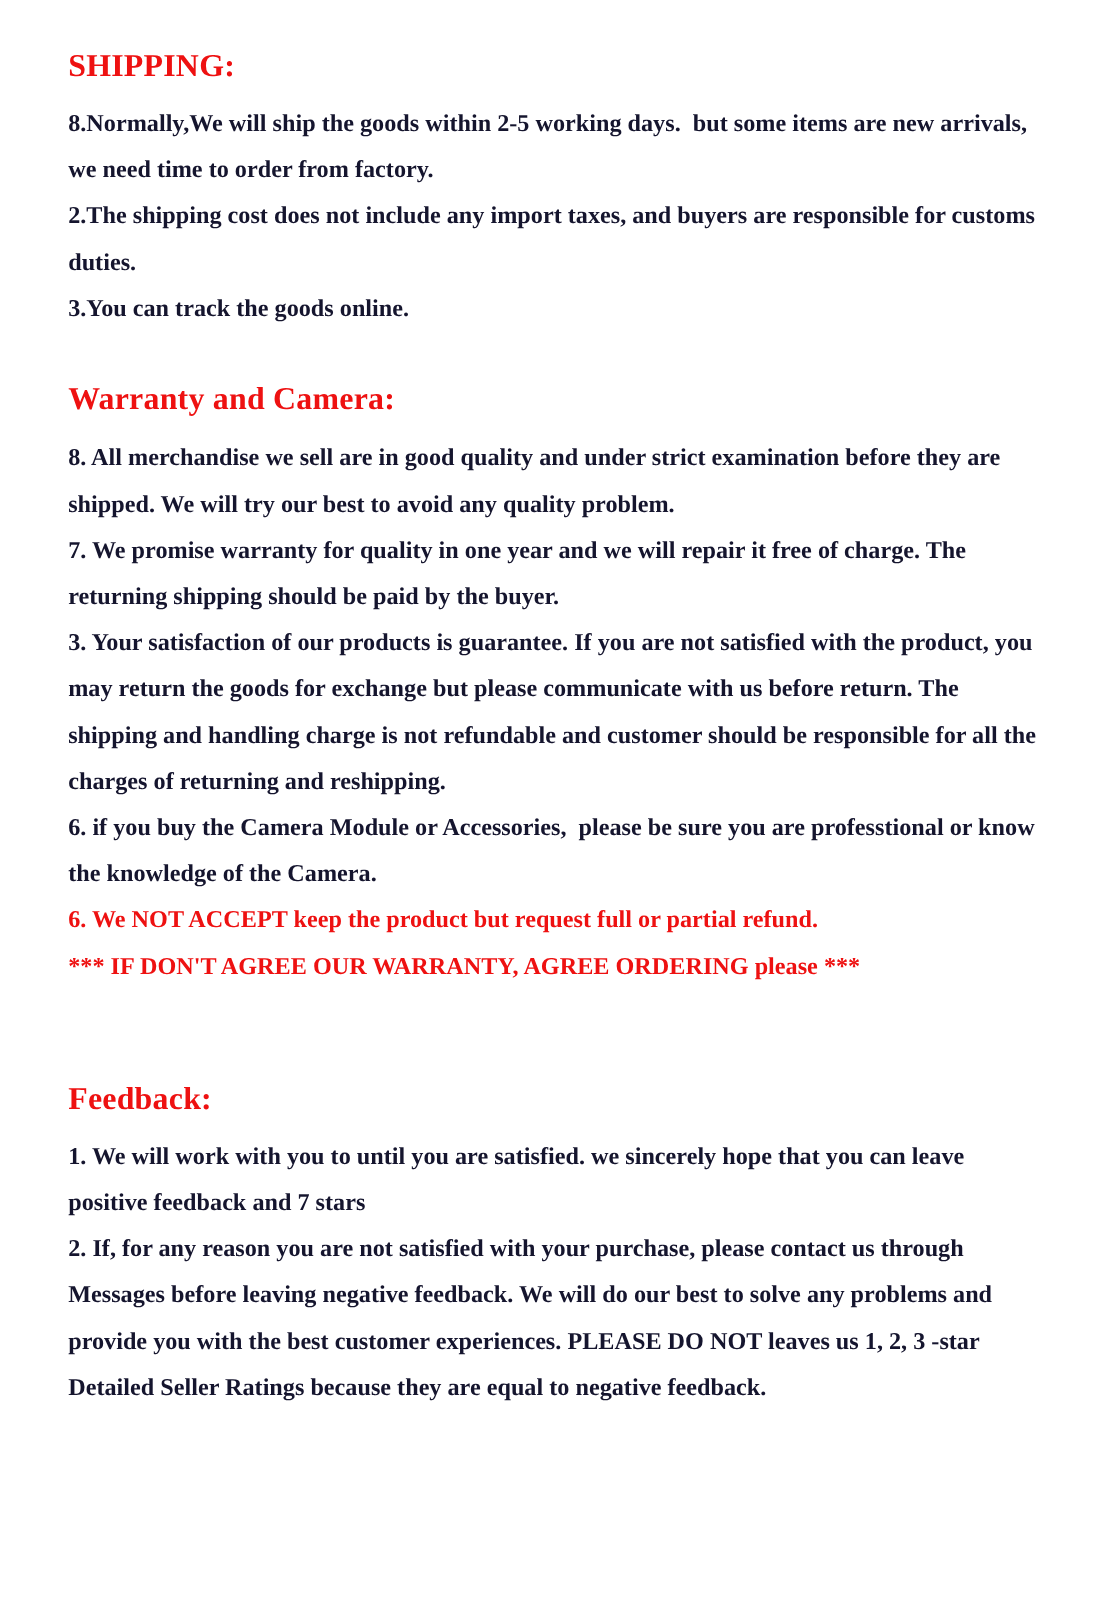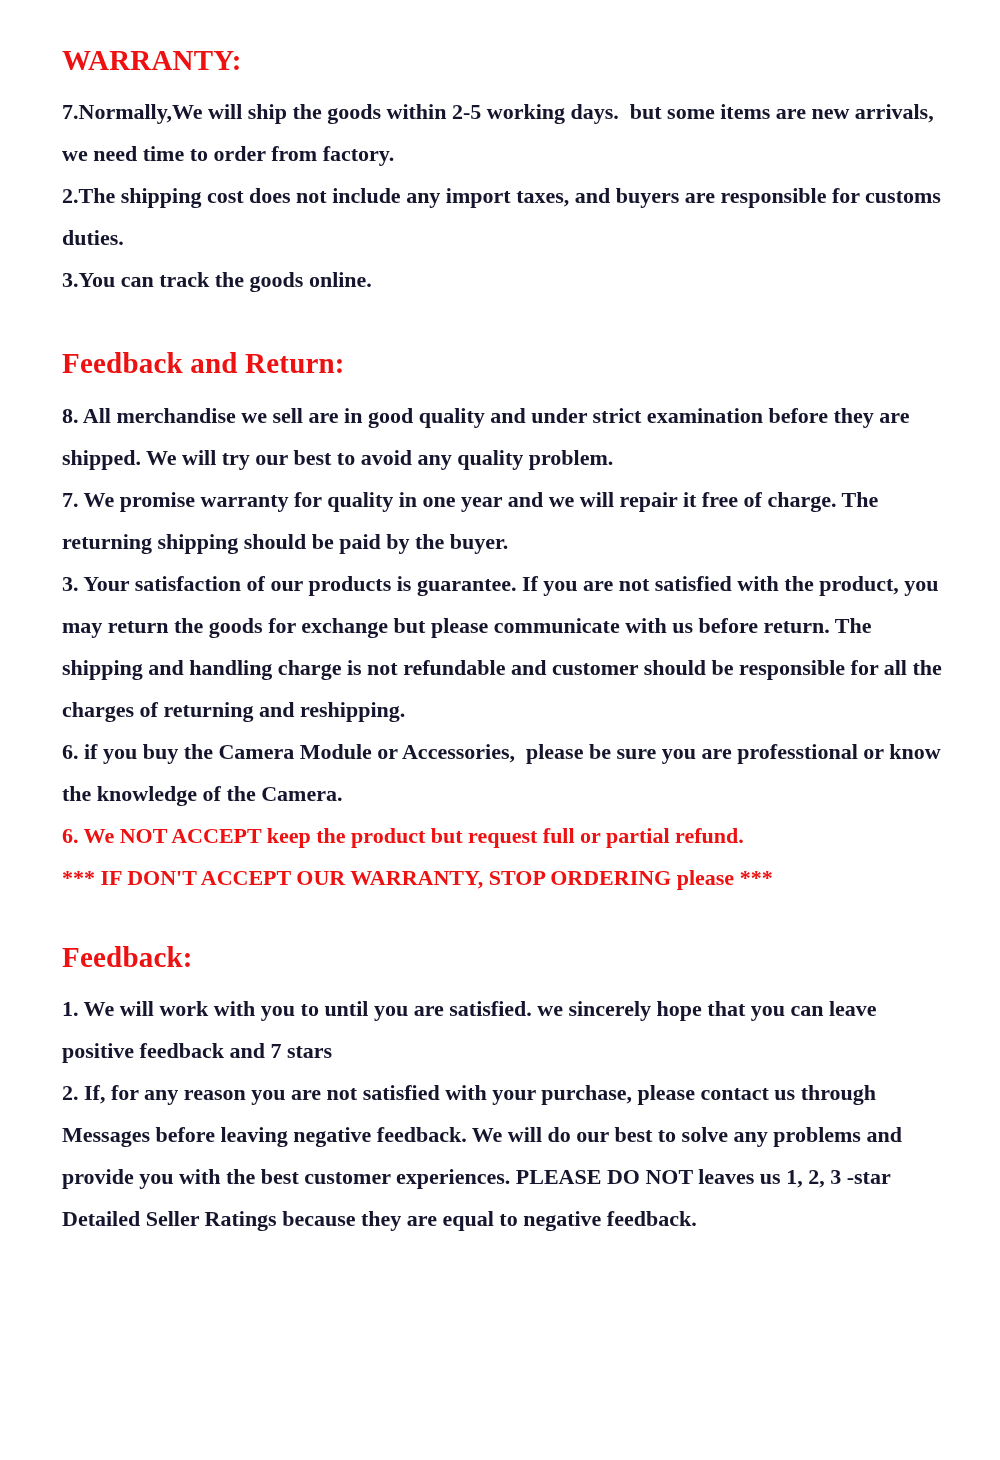--- a/index.html
+++ b/index.html
@@ -33,42 +33,42 @@
     font-size: 22px;
     font-weight: bold;
     color: var(--ink);
     line-height: 42px;
     margin: 0;
     white-space: pre-wrap;
     max-width: 882px;
   }
   .para.red { color: var(--red); }
   #section-warranty { margin-top: 46px; }
-  #section-feedback { margin-top: 42px; }
+  #section-feedback { margin-top: 84px; }
 </style>
 </head>
 <body>
 
 <div class="page">
 
   <section id="section-shipping">
-    <h2 class="section-heading">WARRANTY:</h2>
-    <p class="para">7.Normally,We will ship the goods within 2-5 working days.  but some items are new arrivals, we need time to order from factory.</p>
+    <h2 class="section-heading">SHIPPING:</h2>
+    <p class="para">8.Normally,We will ship the goods within 2-5 working days.  but some items are new arrivals, we need time to order from factory.</p>
     <p class="para">2.The shipping cost does not include any import taxes, and buyers are responsible for customs duties.</p>
     <p class="para">3.You can track the goods online.</p>
   </section>
 
   <section id="section-warranty">
-    <h2 class="section-heading">Feedback and Return:</h2>
+    <h2 class="section-heading">Warranty and Camera:</h2>
     <p class="para">8. All merchandise we sell are in good quality and under strict examination before they are shipped. We will try our best to avoid any quality problem.</p>
     <p class="para">7. We promise warranty for quality in one year and we will repair it free of charge. The returning shipping should be paid by the buyer.</p>
     <p class="para">3. Your satisfaction of our products is guarantee. If you are not satisfied with the product, you may return the goods for exchange but please communicate with us before return. The shipping and handling charge is not refundable and customer should be responsible for all the charges of returning and reshipping.</p>
     <p class="para">6. if you buy the Camera Module or Accessories,  please be sure you are professtional or know the knowledge of the Camera.</p>
     <p class="para red">6. We NOT ACCEPT keep the product but request full or partial refund.</p>
-    <p class="para red">*** IF DON'T ACCEPT OUR WARRANTY, STOP ORDERING please ***</p>
+    <p class="para red">*** IF DON'T AGREE OUR WARRANTY, AGREE ORDERING please ***</p>
   </section>
 
   <section id="section-feedback">
     <h2 class="section-heading">Feedback:</h2>
     <p class="para">1. We will work with you to until you are satisfied. we sincerely hope that you can leave positive feedback and 7 stars</p>
     <p class="para">2. If, for any reason you are not satisfied with your purchase, please contact us through Messages before leaving negative feedback. We will do our best to solve any problems and provide you with the best customer experiences. PLEASE DO NOT leaves us 1, 2, 3 -star Detailed Seller Ratings because they are equal to negative feedback.</p>
   </section>
 
 </div>
 

